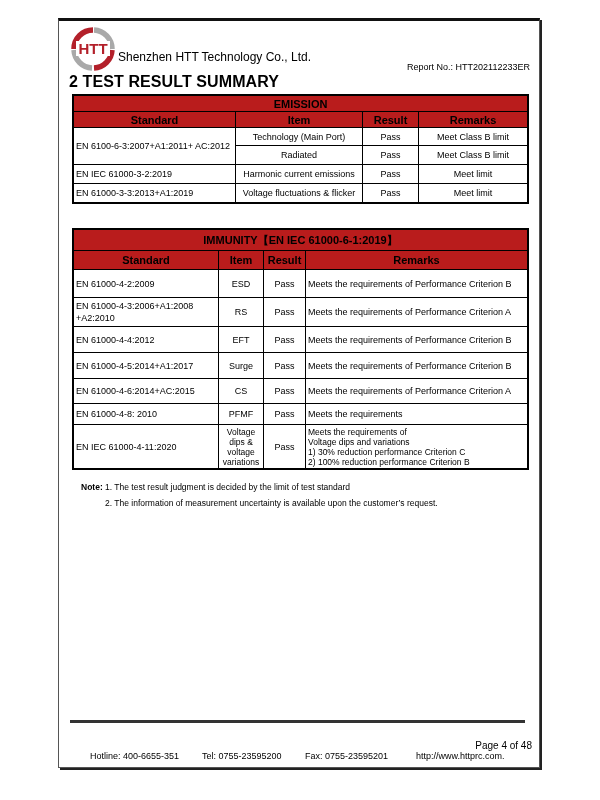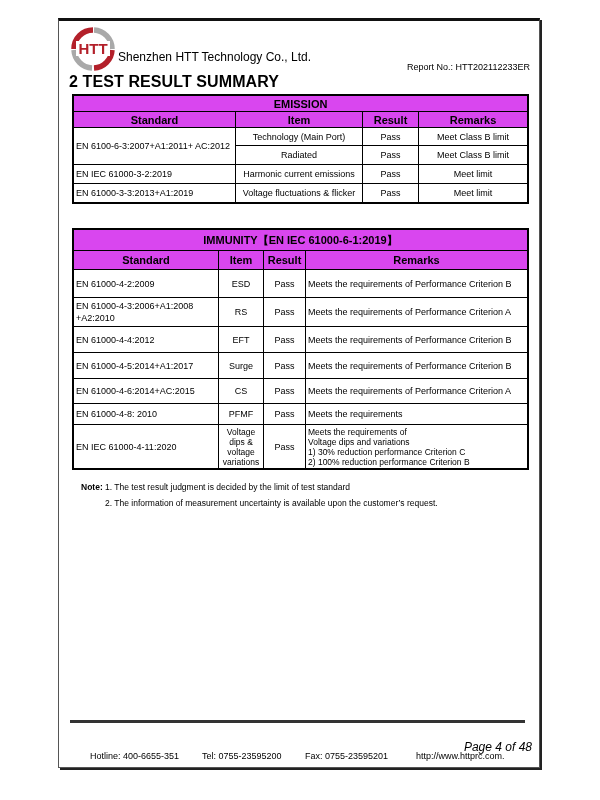--- a/index.html
+++ b/index.html
@@ -9,34 +9,34 @@
           border:1px solid #555; border-top:3px solid #111; background:#fff;
           box-shadow: 2px 2px 0 #222; box-sizing:border-box; }
   .logo { position:absolute; left:70px; top:26px; width:46px; height:46px; }
   .company { position:absolute; left:118px; top:50px; font-size:12px; }
   .report-no { position:absolute; right:70px; top:62px; font-size:9px; text-align:left; }
   .section-title { position:absolute; left:69px; top:73px; font-size:16px; font-weight:bold; letter-spacing:0.1px; }
 
   table { border-collapse:collapse; position:absolute; table-layout:fixed; font-size:9px; }
   td, th { border:1px solid #000; padding:0 2px; box-sizing:border-box; }
   .tbl-outer { outline:2px solid #000; outline-offset:-1px; }
-  .hdr { background:#d946ef; font-weight:bold; text-align:center; }
+  .hdr { background:#b91c1c; font-weight:bold; text-align:center; }
   .title-row td { font-size:11px; }
   .head-row th { font-size:11px; }
   .c { text-align:center; }
   .l { text-align:left; }
   td.small { font-size:8.5px; line-height:10px; }
 
   .note { position:absolute; left:69px; top:482px; font-size:8.5px; }
   .note-label { position:absolute; left:12px; top:0; font-weight:bold; }
   .note-items { position:absolute; left:36px; top:0; width:420px; }
   .note-items div { height:16px; white-space:nowrap; }
 
   .footer-line { position:absolute; left:70px; top:720px; width:455px; height:3px; background:#333; }
-  .page-num { position:absolute; right:68px; top:740px; font-size:12px;font-style:italic; }
+  .page-num { position:absolute; right:68px; top:740px; font-size:10px; }
   .footer { position:absolute; left:60px; top:751px; width:480px; font-size:9px; }
   .footer span { position:absolute; white-space:nowrap; }
 </style>
 </head>
 <body>
 
 <div class="page"></div>
 
 <svg class="logo" viewBox="0 0 46 46">
   <path d="M 4 23 A 19 19 0 0 1 23 4" fill="none" stroke="#b3202a" stroke-width="5.5"></path>

